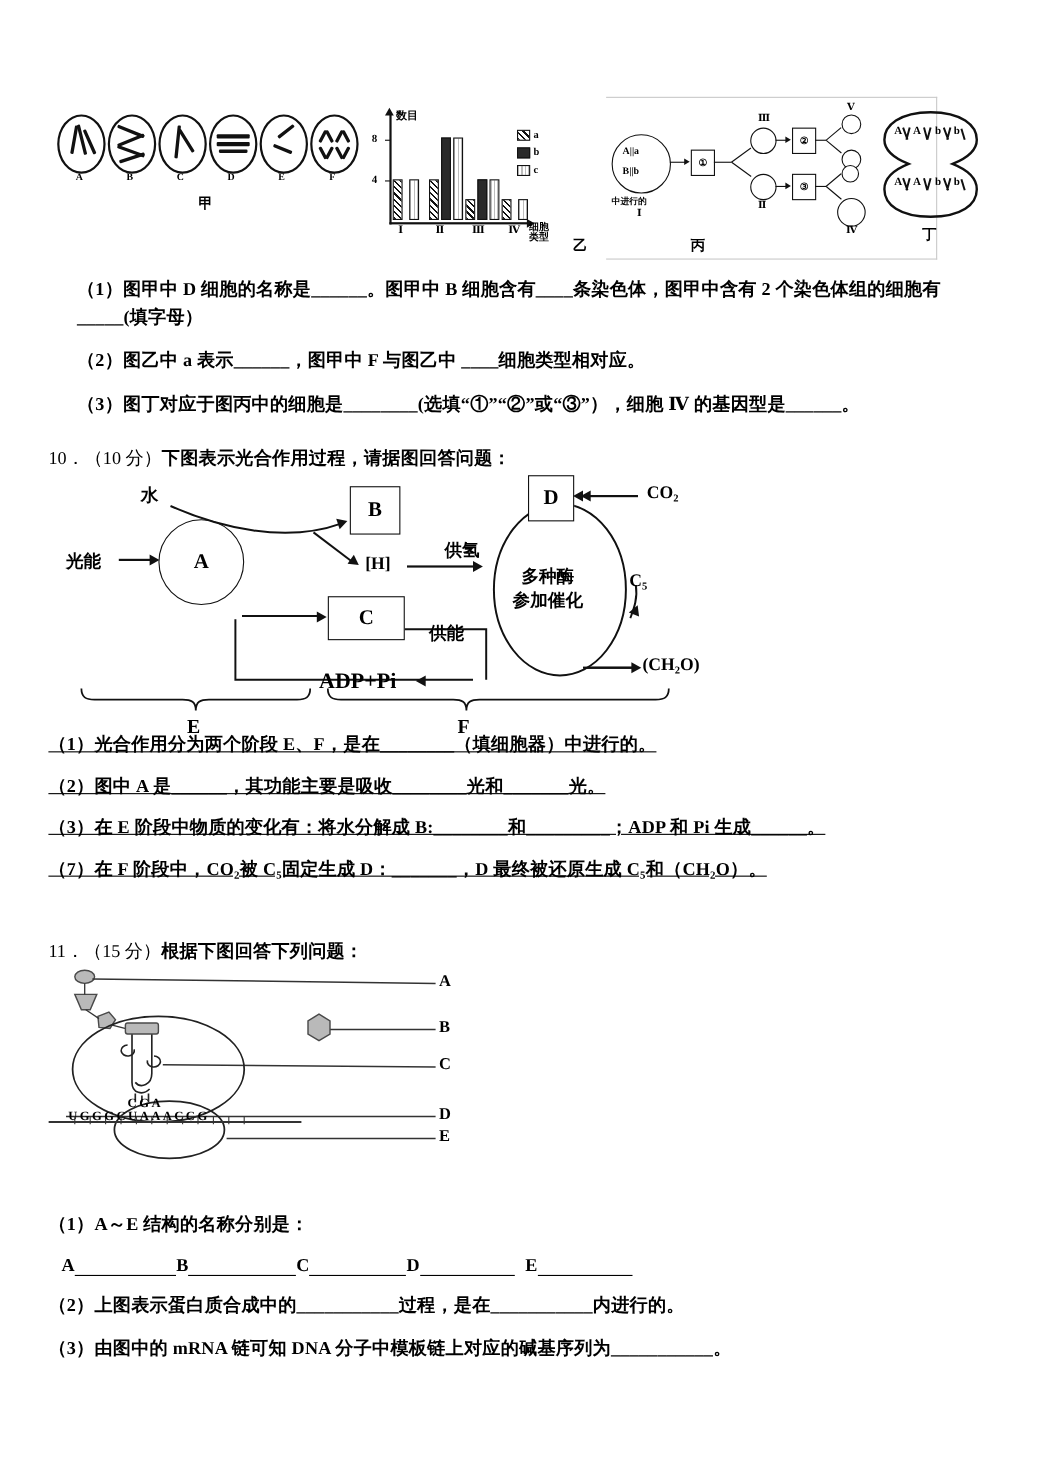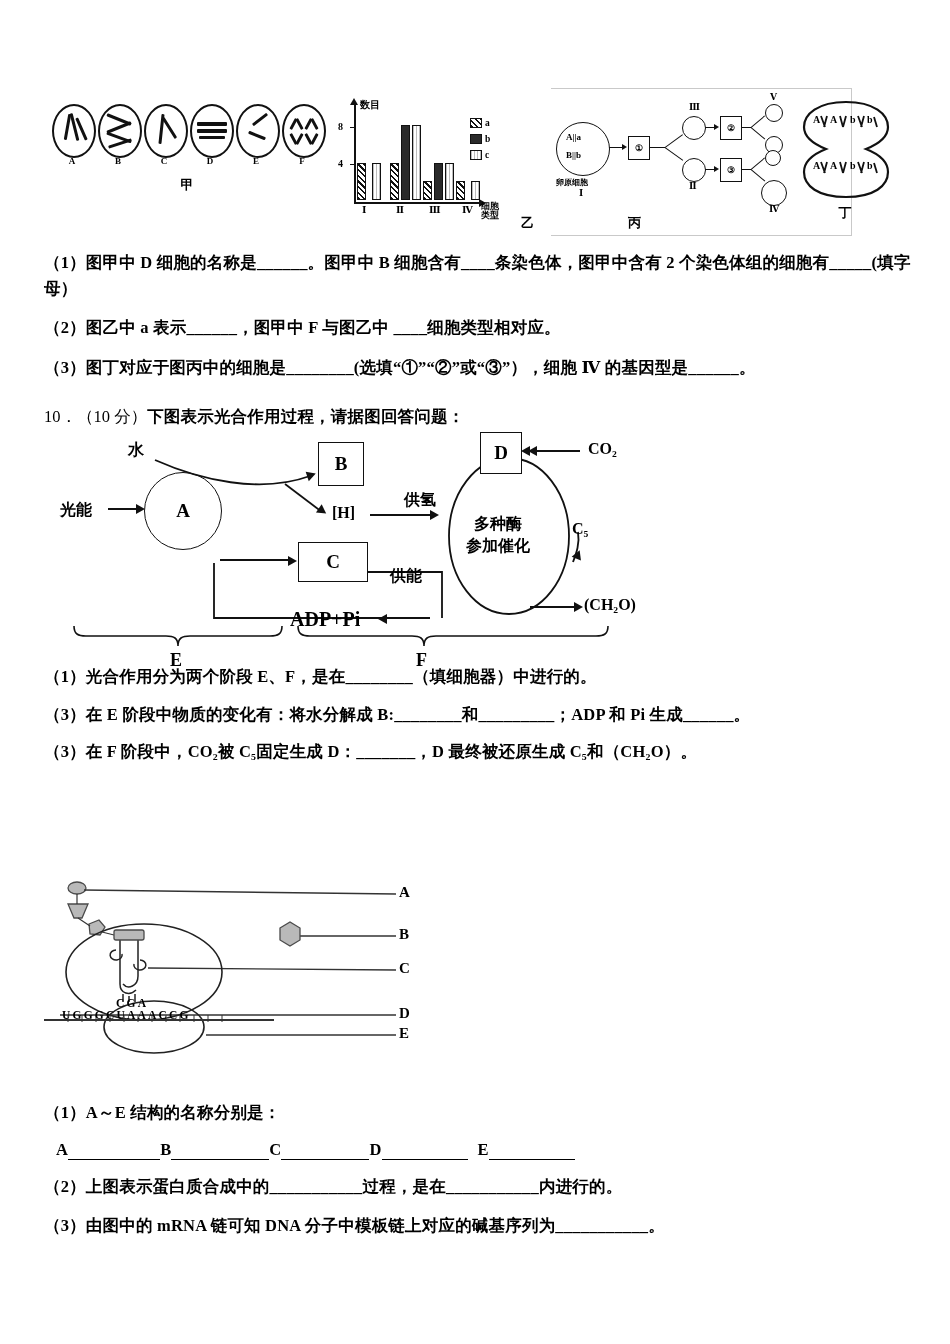--- a/index.html
+++ b/index.html
@@ -73,34 +73,34 @@
   .blabel{position:absolute;font-size:9px;font-weight:bold;}
   #bing-caption{position:absolute;left:72px;top:116px;font-size:13px;font-weight:bold;}
   .barrowhead{position:absolute;width:0;height:0;border-top:3px solid transparent;border-bottom:3px solid transparent;border-left:5px solid #111;}
 
   
   #fig-ding{position:absolute;left:800px;top:14px;width:110px;height:132px;}
   #ding-caption{position:absolute;left:0;top:104px;width:90px;text-align:center;font-size:13px;font-weight:bold;}
 
   
   #q9-text{position:absolute;left:44px;top:250px;width:870px;}
-  #q9-text .qline{margin-bottom:14px;white-space:normal;}
+  #q9-text .qline{margin-bottom:14px;white-space:normal;margin-left:26px;}
 
   
   #q10-head{position:absolute;left:44px;top:404px;}
   #fig-photo{position:absolute;left:60px;top:432px;width:620px;height:220px;}
   .pbox{position:absolute;border:1.8px solid #111;background:#fff;display:flex;align-items:center;justify-content:center;font-weight:bold;font-size:19px;}
   .pcirc{position:absolute;border:1.8px solid #111;border-radius:50%;background:#fff;display:flex;align-items:center;justify-content:center;font-weight:bold;}
   .ptext{position:absolute;font-weight:bold;font-size:16px;white-space:nowrap;}
   .pline{position:absolute;background:#111;}
   .ahead-r{position:absolute;width:0;height:0;border-top:5px solid transparent;border-bottom:5px solid transparent;border-left:9px solid #111;}
   .ahead-l{position:absolute;width:0;height:0;border-top:5px solid transparent;border-bottom:5px solid transparent;border-right:9px solid #111;}
   .ahead-u{position:absolute;width:0;height:0;border-left:5px solid transparent;border-right:5px solid transparent;border-bottom:9px solid #111;}
   #q10-text{position:absolute;left:44px;top:664px;width:880px;}
-  #q10-text .qline{margin-bottom:12px;}
+  #q10-text .qline{margin-bottom:12px;text-decoration:underline;}
 
   
   #q11-head{position:absolute;left:44px;top:852px;}
   #fig-trans{position:absolute;left:44px;top:872px;width:420px;height:200px;}
   .tlabel{position:absolute;font-size:15px;font-weight:bold;}
   .bases{position:absolute;font-size:11.5px;font-weight:bold;letter-spacing:2.2px;font-family:"Liberation Serif",serif;}
   #q11-text{position:absolute;left:44px;top:1100px;width:880px;}
   #q11-text .qline{margin-bottom:14px;}
   #abcde-row{font-size:16.5px;font-weight:bold;letter-spacing:.2px;}
 </style>
@@ -218,21 +218,21 @@
       </div>
       <div id="yi-caption">乙</div>
     </div>
 
     <div id="fig-bing">
 
       <div class="bcell" style="left:0;top:24px;width:52px;height:52px;">
         <div class="blabel" style="left:9px;top:9px;">A||a</div>
         <div class="blabel" style="left:9px;top:27px;">B||b</div>
       </div>
-      <div class="blabel" style="left:0;top:79px;font-size:8px;">卵原细胞</div>
+      <div class="blabel" style="left:0;top:79px;font-size:8px;">中进行的</div>
       <div class="blabel" style="left:23px;top:90px;">Ⅰ</div>
 
       <div class="bline" style="left:53px;top:49px;width:14px;"></div>
       <div class="barrowhead" style="left:66px;top:46px;"></div>
       <div class="bbox" style="left:72px;top:38px;width:20px;height:22px;">①</div>
 
       <div class="bline" style="left:93px;top:49px;width:16px;"></div>
       <div class="bline" style="left:109px;top:49px;width:22px;transform:rotate(-36deg);"></div>
       <div class="bline" style="left:109px;top:49px;width:22px;transform:rotate(36deg);"></div>
 
@@ -376,24 +376,28 @@
         <path d="M14 2 C14 10 18 12 26 12 L106 12 C114 12 118 14 118 22 C118 14 122 12 130 12 L210 12 C218 12 222 10 222 2"></path>
         <path d="M238 2 C238 10 242 12 250 12 L352 12 C360 12 364 14 364 22 C364 14 368 12 376 12 L536 12 C544 12 548 10 548 2"></path>
       </g>
     </svg>
     <div class="ptext" style="left:110px;top:218px;font-size:18px;">E</div>
     <div class="ptext" style="left:356px;top:218px;font-size:18px;">F</div>
   </div>
 
   <div id="q10-text">
     <div class="qline">（1）光合作用分为两个阶段 E、F，是在________（填细胞器）中进行的。</div>
+    <div class="qline">（2）图中 A 是______，其功能主要是吸收________光和_______光。</div>
     <div class="qline">（3）在 E 阶段中物质的变化有：将水分解成 B:________和_________；ADP 和 Pi 生成______。</div>
-    <div class="qline">（3）在 F 阶段中，CO₂被 C₅固定生成 D：_______，D 最终被还原生成 C₅和（CH₂O）。</div>
-  </div>
-
+    <div class="qline">（7）在 F 阶段中，CO₂被 C₅固定生成 D：_______，D 最终被还原生成 C₅和（CH₂O）。</div>
+  </div>
+
+  <div id="q11-head">
+    <span class="qnum">11．</span><span class="qnum">（15 分）</span><span class="qline">根据下图回答下列问题：</span>
+  </div>
 
   <div id="fig-trans">
 
     <svg style="position:absolute;left:0;top:0;" width="420" height="200">
       <g stroke="#4a4a4a" stroke-width="1.3" fill="#b9b9b9">
         <ellipse cx="33" cy="16" rx="9" ry="6"></ellipse>
         <polygon points="24,32 44,32 38,46 30,46"></polygon>
         <polygon points="45,52 55,48 61,55 56,63 46,62"></polygon>
       </g>
       <g stroke="#333" stroke-width="1.2" fill="none">

